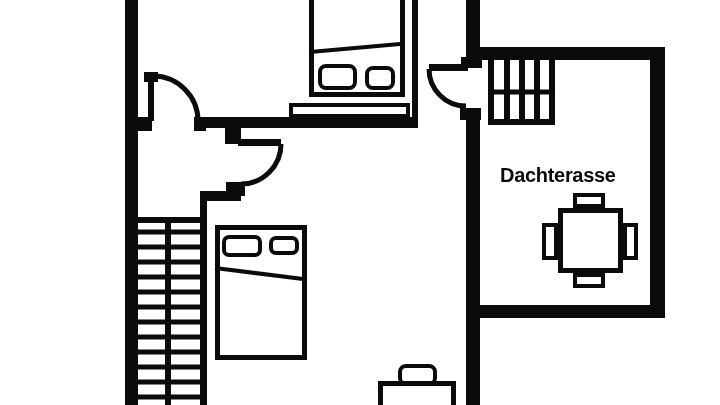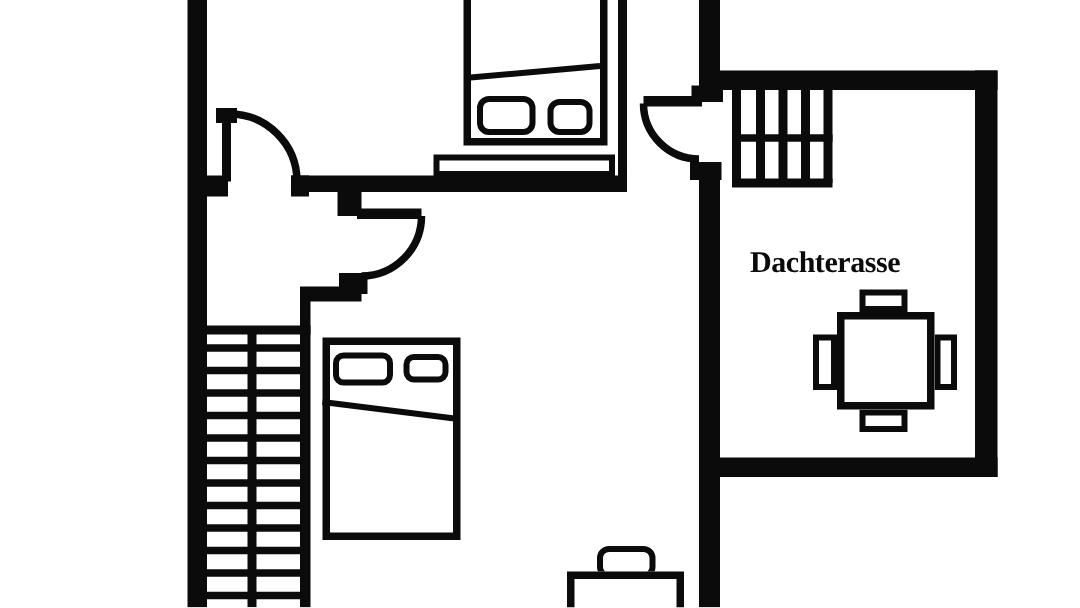--- a/index.html
+++ b/index.html
@@ -1,20 +1,20 @@
 <!DOCTYPE html>
 <html style="--ink: #0b0b0b; --bg: #ffffff;"><head>
 <meta charset="utf-8">
 <style>
   :root { --ink:#0b0b0b; --bg:#ffffff; }
   html,body { margin:0; padding:0; background:var(--bg); }
   .plan {
     position:relative; width:720px; height:405px;
     overflow:hidden; background:var(--bg);
-    font-family:Liberation Serif, serif;
+    font-family:Liberation Sans, sans-serif;
   }
   .wall { position:absolute; background:var(--ink); }
   .furn {
     position:absolute; background:var(--bg);
     box-sizing:border-box; border:4px solid var(--ink);
   }
   .b5 { border-width:5px; }
   .pillow { border-radius:8px; }
   .overlay { position:absolute; left:0; top:0; pointer-events:none; }
   .s4 { stroke:var(--ink); stroke-width:4; fill:none; }

